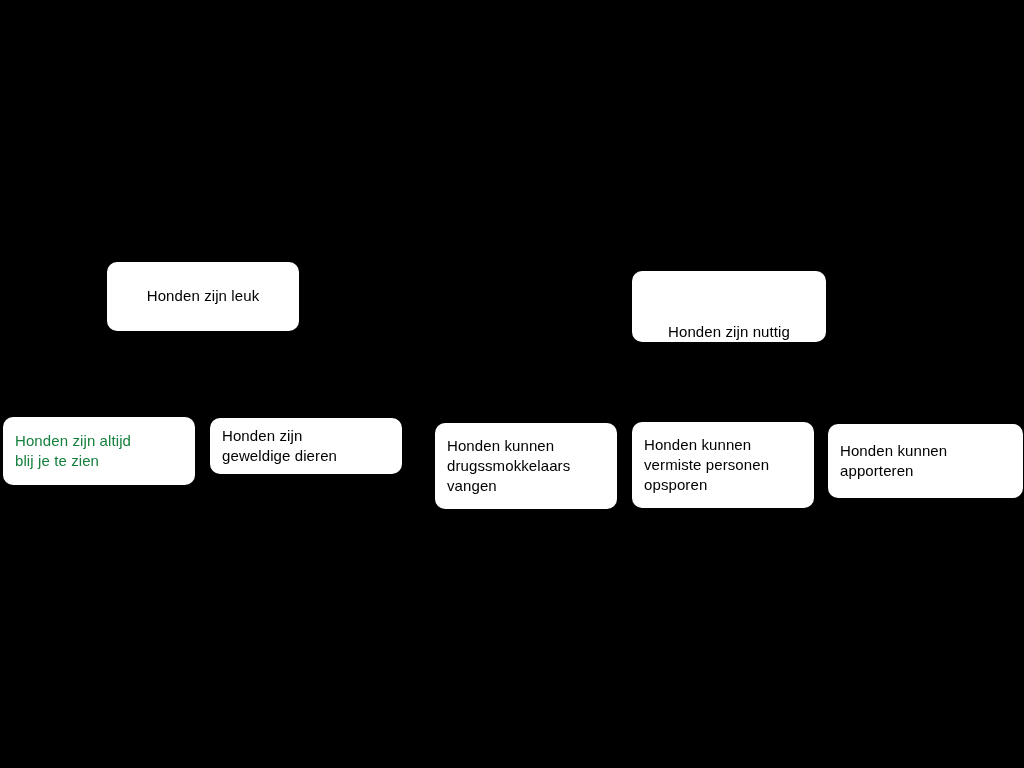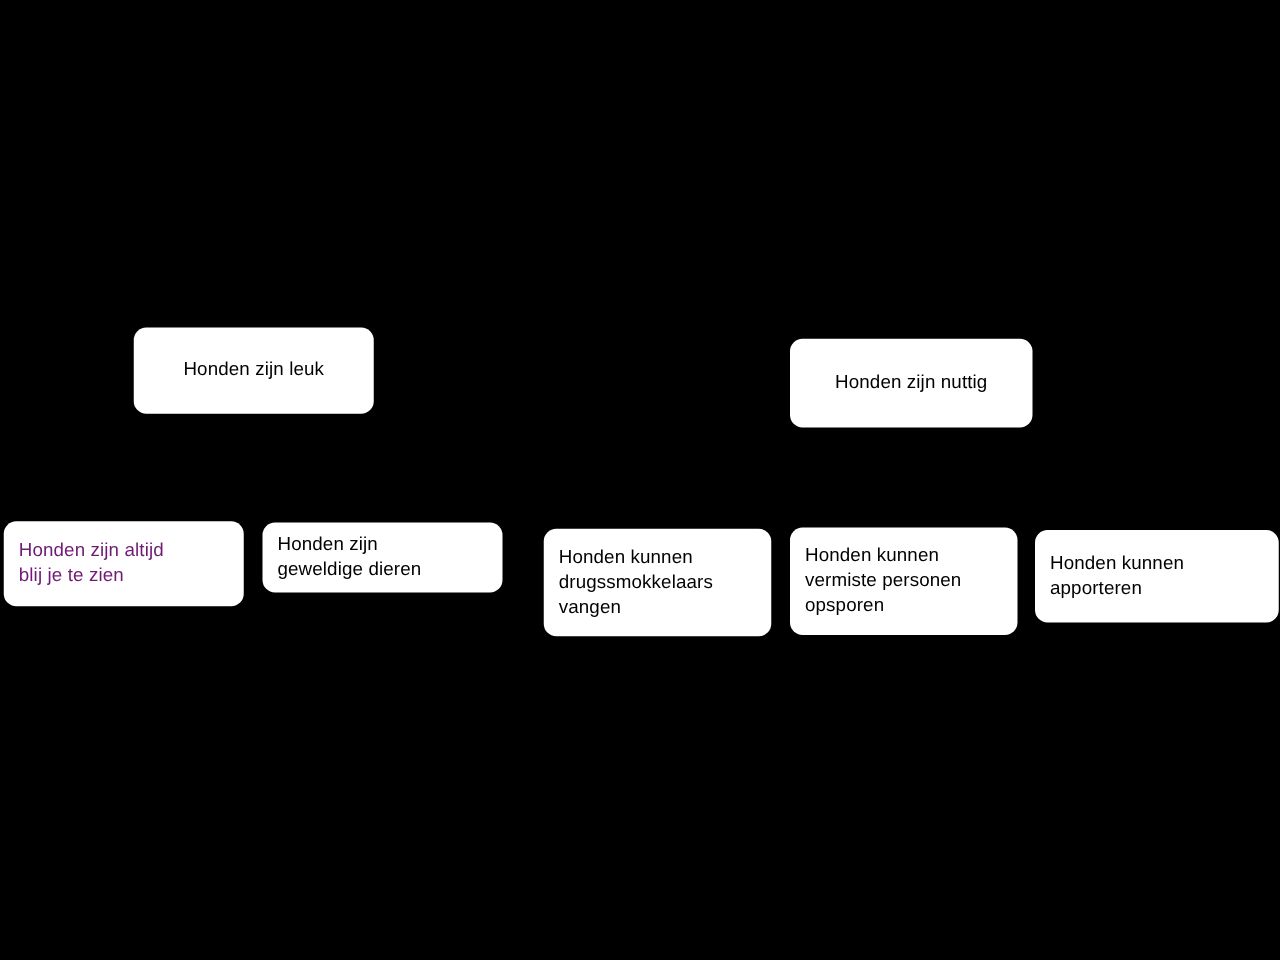--- a/index.html
+++ b/index.html
@@ -40,22 +40,22 @@
   .node.left {
     justify-content: flex-start;
     text-align: left;
   }
 </style>
 </head>
 <body>
 
 <div id="canvas">
     <div class="node center" style="left: 107px; top: 262px; width: 192px; height: 69px; background: rgb(255, 255, 255); color: rgb(0, 0, 0);"><span>Honden zijn leuk</span></div>
-    <div class="node center" style="left: 632px; top: 271px; width: 194px; height: 71px; background: rgb(255, 255, 255); color: rgb(0, 0, 0);"><span>Honden zijn nuttig</span></div>
-    <div class="node left" style="left: 3px; top: 417px; width: 192px; height: 68px; background: rgb(255, 255, 255); color: #701a75;"><span>Honden zijn altijd
+    <div class="node center" style="left: 632px; top: 271px; width: 194px; height: 71px; background: rgb(255, 255, 255); color: rgb(0, 0, 0); align-items: flex-end;"><span>Honden zijn nuttig</span></div>
+    <div class="node left" style="left: 3px; top: 417px; width: 192px; height: 68px; background: rgb(255, 255, 255); color: #15803d;"><span>Honden zijn altijd
 blij je te zien</span></div>
     <div class="node left" style="left: 210px; top: 418px; width: 192px; height: 56px; background: rgb(255, 255, 255); color: rgb(0, 0, 0);"><span>Honden zijn
 geweldige dieren</span></div>
     <div class="node left" style="left: 435px; top: 423px; width: 182px; height: 86px; background: rgb(255, 255, 255); color: rgb(0, 0, 0);"><span>Honden kunnen
 drugssmokkelaars
 vangen</span></div>
     <div class="node left" style="left: 632px; top: 422px; width: 182px; height: 86px; background: rgb(255, 255, 255); color: rgb(0, 0, 0);"><span>Honden kunnen
 vermiste personen
 opsporen</span></div>
     <div class="node left" style="left: 828px; top: 424px; width: 195px; height: 74px; background: rgb(255, 255, 255); color: rgb(0, 0, 0);"><span>Honden kunnen

